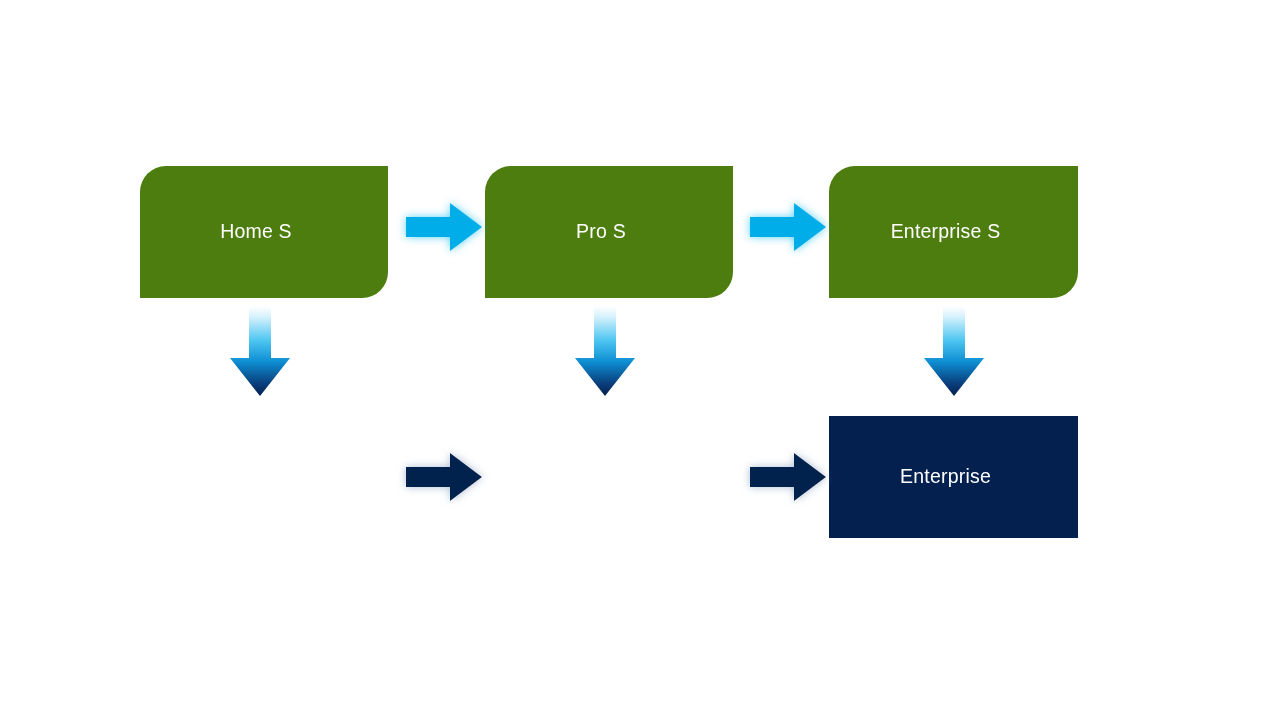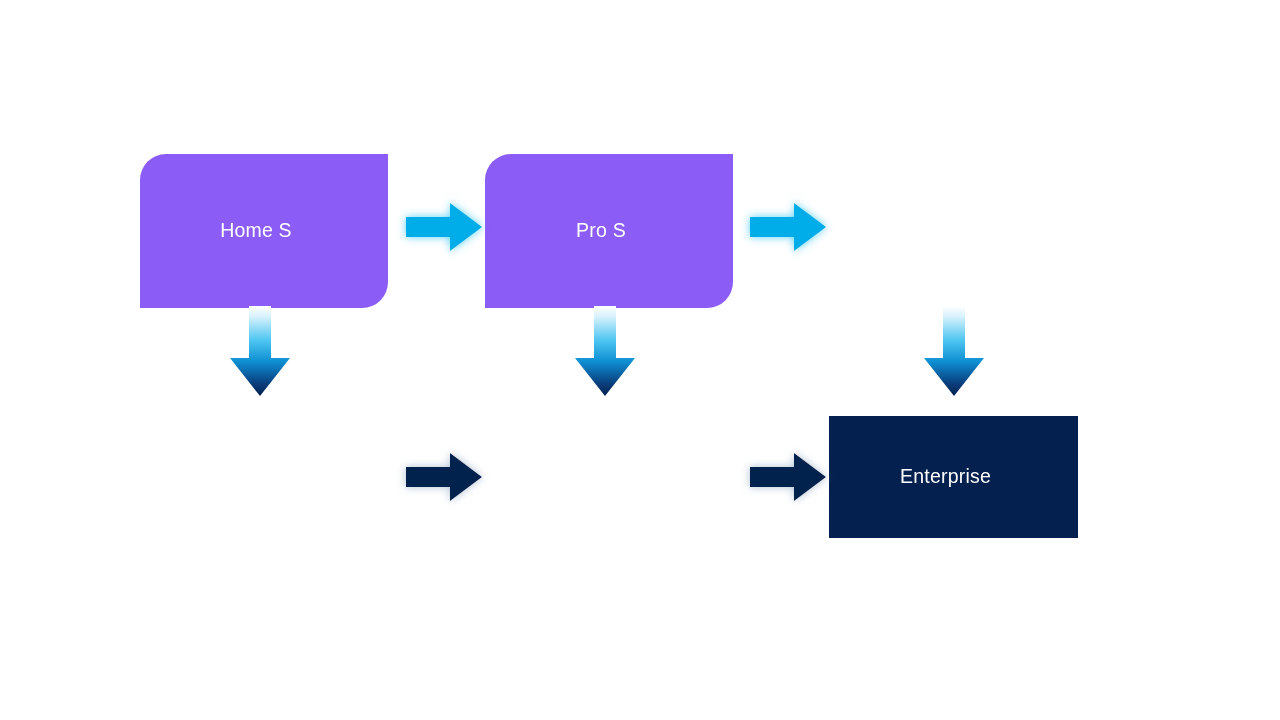--- a/index.html
+++ b/index.html
@@ -30,24 +30,24 @@
     box-sizing: border-box;
     color: #ffffff;
     font-size: 19.5px;
     font-weight: 400;
     letter-spacing: 0.2px;
     line-height: 1.2;
     white-space: nowrap;
   }
 
   .node-top {
-    background: #8b5cf6;
+    background: #4d7c0f;
     border-radius: 26px 0 26px 0;
-    height: 154px;
-    top: 154px;
+    height: 132px;
+    top: 166px;
   }
 
   .node-bottom {
     background: #04204e;
     border-radius: 0;
     height: 122px;
     top: 416px;
   }
 
   .node .label {
@@ -93,20 +93,23 @@
 <div id="canvas">
 
   <div class="node node-top col-1">
     <span class="label">Home S</span>
   </div>
 
   <div class="node node-top col-2">
     <span class="label">Pro S</span>
   </div>
 
+  <div class="node node-top col-3">
+    <span class="label">Enterprise S</span>
+  </div>
 
   <div class="harrow gap-1">
     <svg viewBox="0 0 96 72" xmlns="http://www.w3.org/2000/svg">
       <defs>
         <filter id="glowCyanA" x="-60%" y="-60%" width="220%" height="220%">
           <feDropShadow dx="0" dy="0" stdDeviation="4" flood-color="#40c9f5" flood-opacity="0.85"></feDropShadow>
         </filter>
       </defs>
       <polygon points="10,26 54,26 54,12 86,36 54,60 54,46 10,46" fill="#03ade9" filter="url(#glowCyanA)"></polygon>
     </svg>

